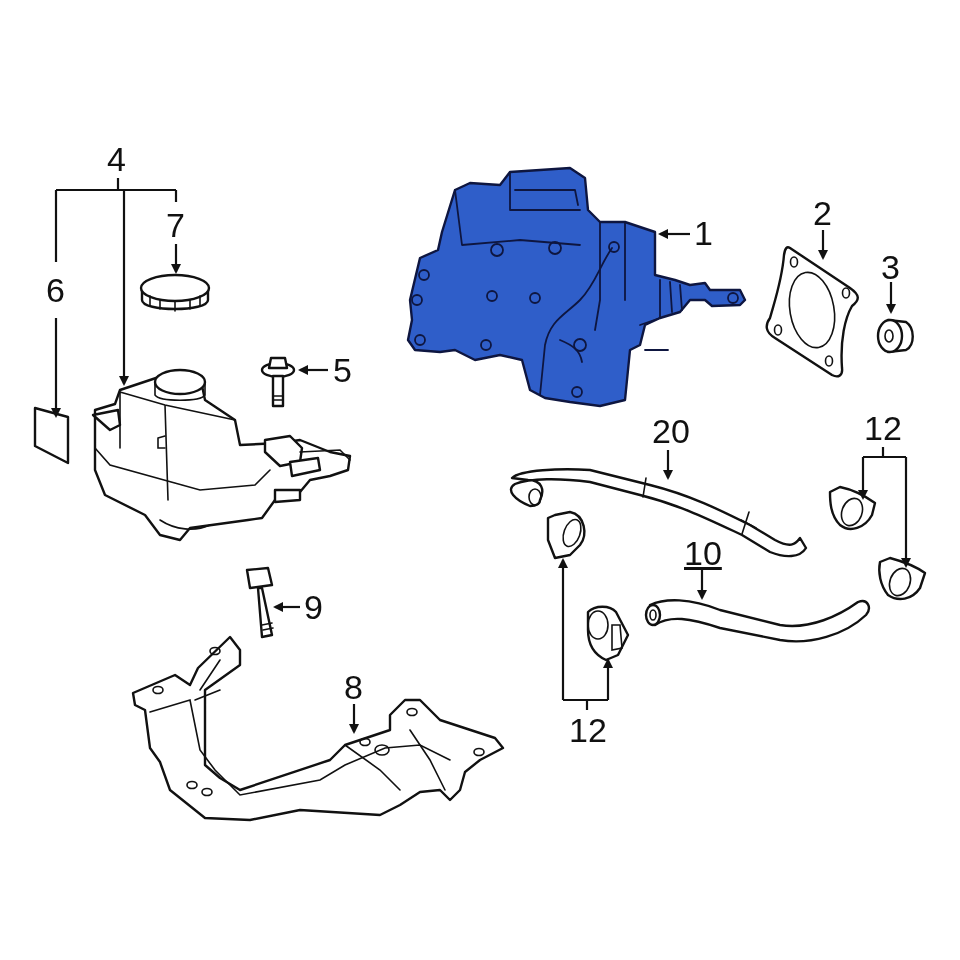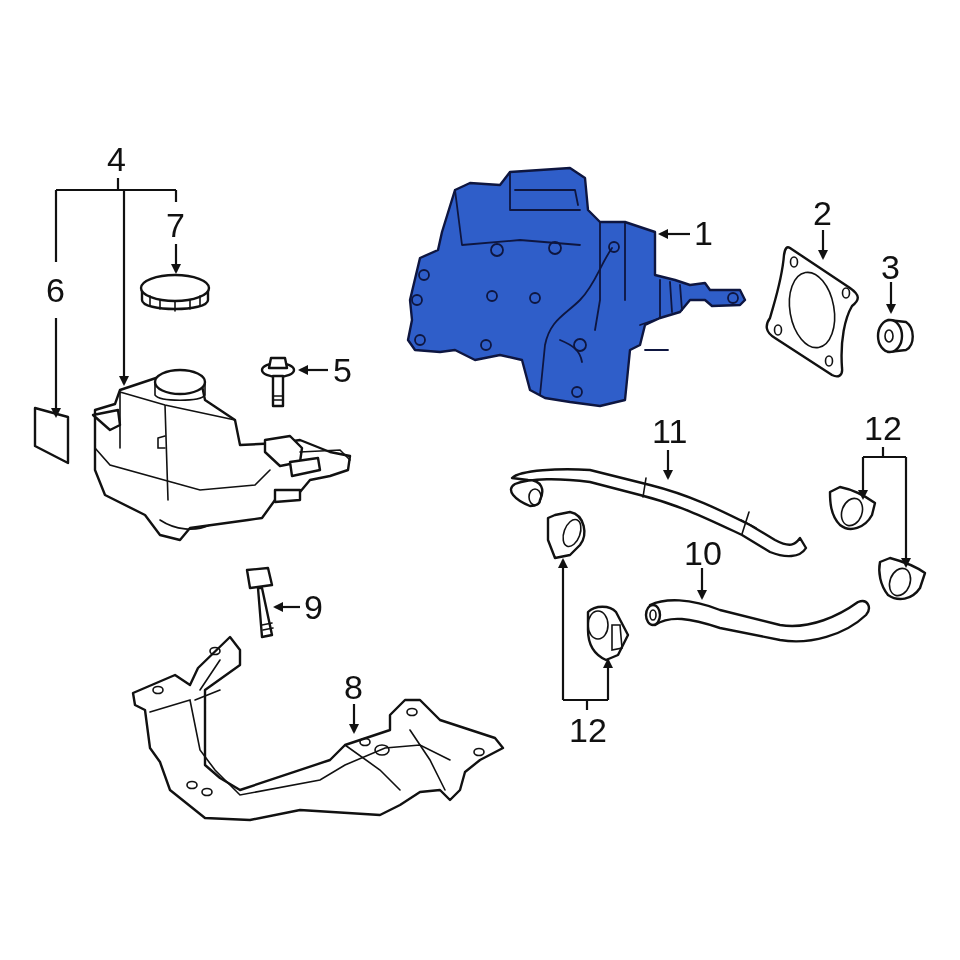--- a/index.html
+++ b/index.html
@@ -189,16 +189,16 @@
 
 <div class="callout" style="left:694px; top:216px;">1</div>
 <div class="callout" style="left:813px; top:196px;">2</div>
 <div class="callout" style="left:881px; top:250px;">3</div>
 <div class="callout" style="left:107px; top:142px;">4</div>
 <div class="callout" style="left:333px; top:353px;">5</div>
 <div class="callout" style="left:46px; top:273px;">6</div>
 <div class="callout" style="left:166px; top:208px;">7</div>
 <div class="callout" style="left:344px; top:670px;">8</div>
 <div class="callout" style="left:304px; top:590px;">9</div>
-<div class="callout" style="left:684px; top:536px;">10</div>
-<div class="callout" style="left:652px; top:414px;">11</div>
+<div class="callout" style="left:684px; top:536px;text-decoration:underline;">10</div>
+<div class="callout" style="left:652px; top:414px;">20</div>
 <div class="callout" style="left:864px; top:411px;">12</div>
 <div class="callout" style="left:569px; top:713px;">12</div>
 
 </body></html>

